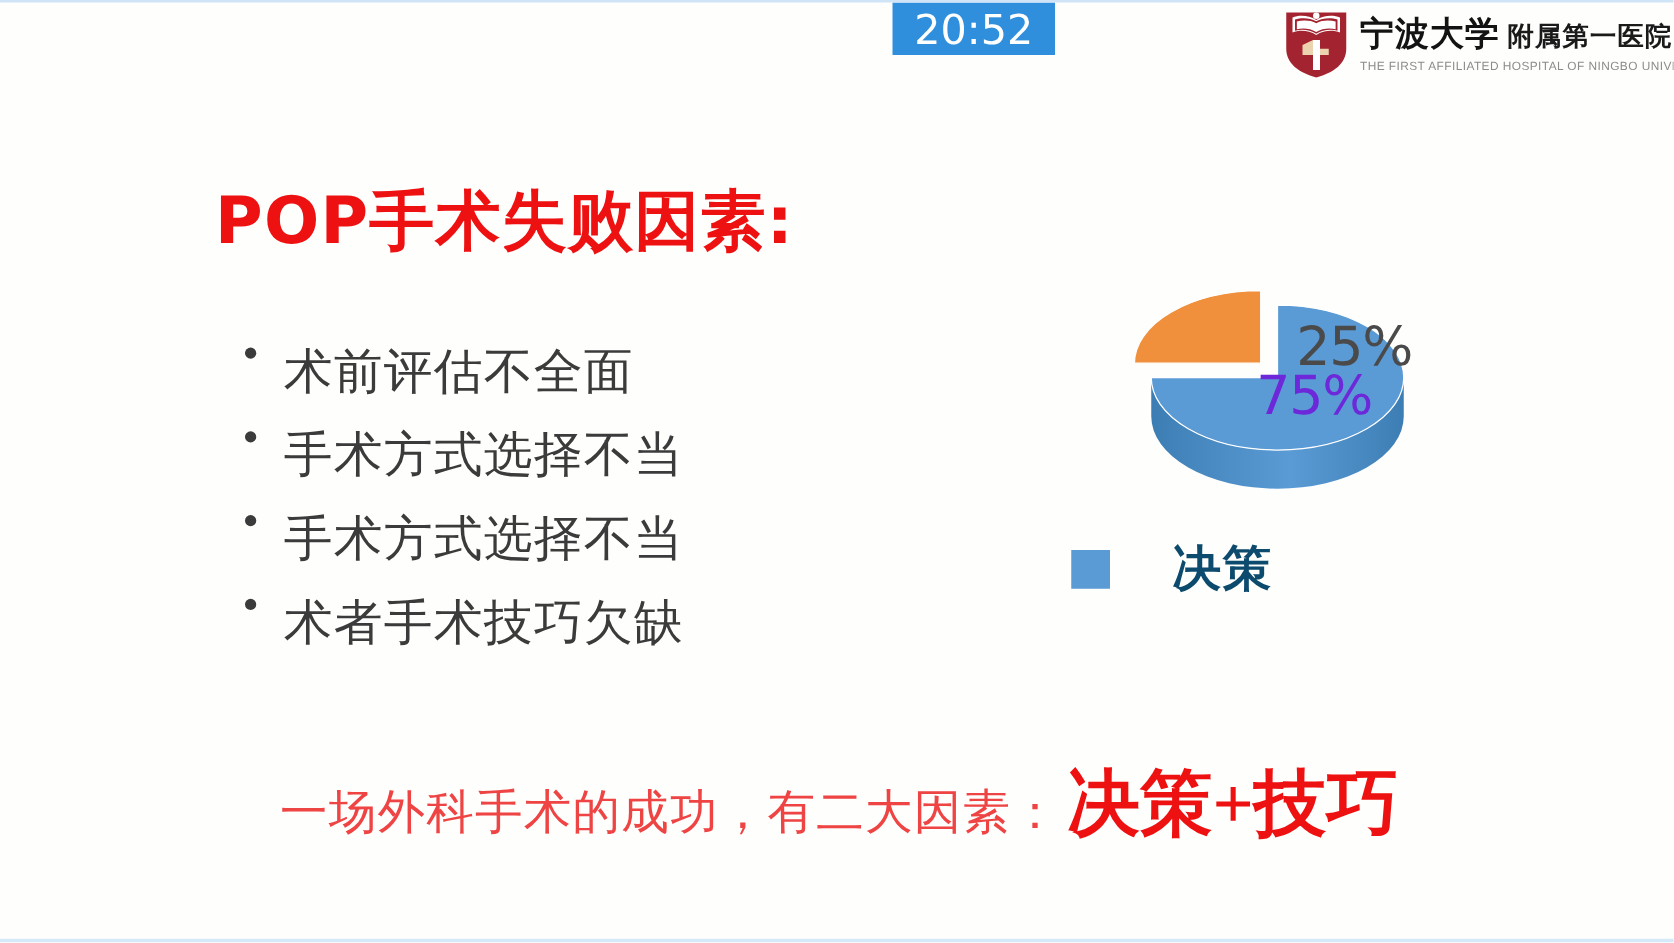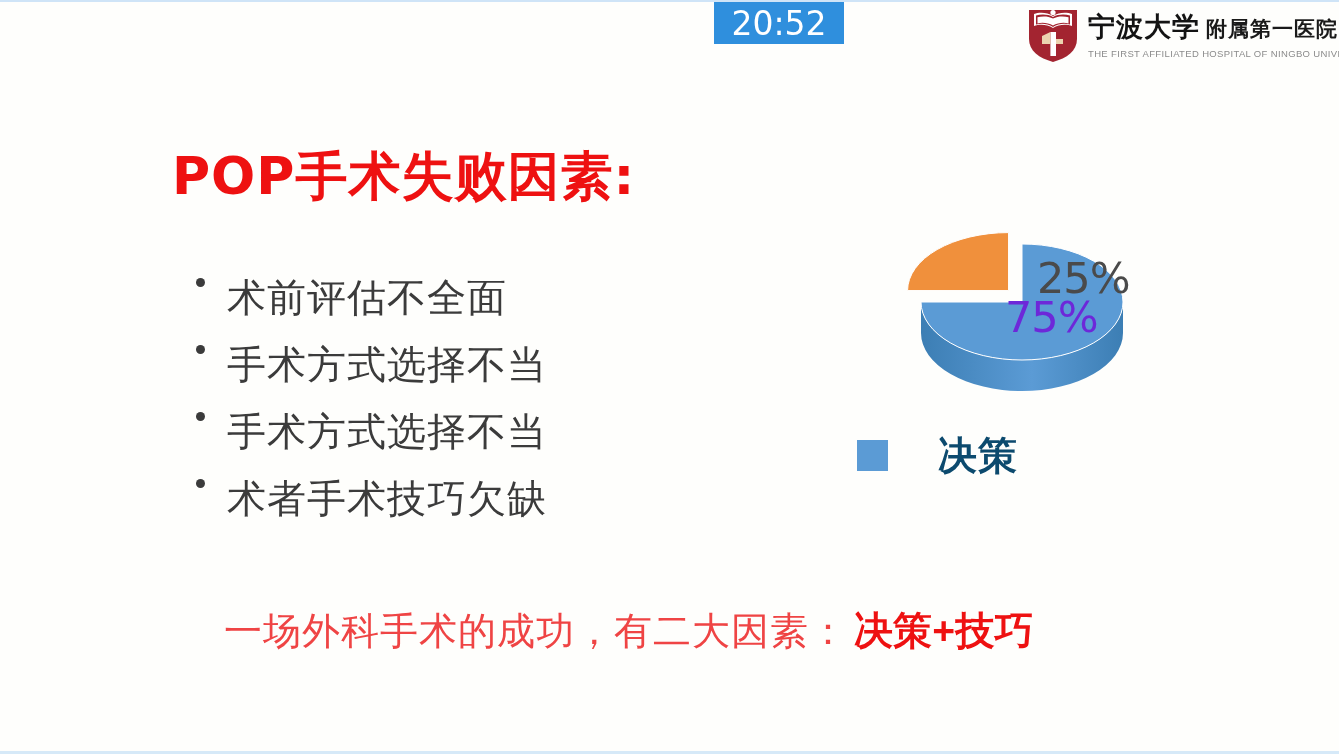--- a/index.html
+++ b/index.html
@@ -202,25 +202,25 @@
     align-items: baseline;
     white-space: nowrap;
   }
   #footer-lead {
     font-size: 38px;
     color: #ef4444;
     letter-spacing: 1px;
     font-family: Liberation Serif, serif;
   }
   #footer-emphasis {
-    font-size: 39px;
+    font-size: 58px;
     font-weight: 700;
     color: #ee1111;
     letter-spacing: 0px;
-    font-family: Liberation Mono, monospace;
+    font-family: Liberation Serif, serif;
     margin-left: 6px;
   }
 </style>
 </head>
 <body>
 
 <div id="slide">
 
   <div id="timer-badge">
     <span class="timer-text">20:52</span>

